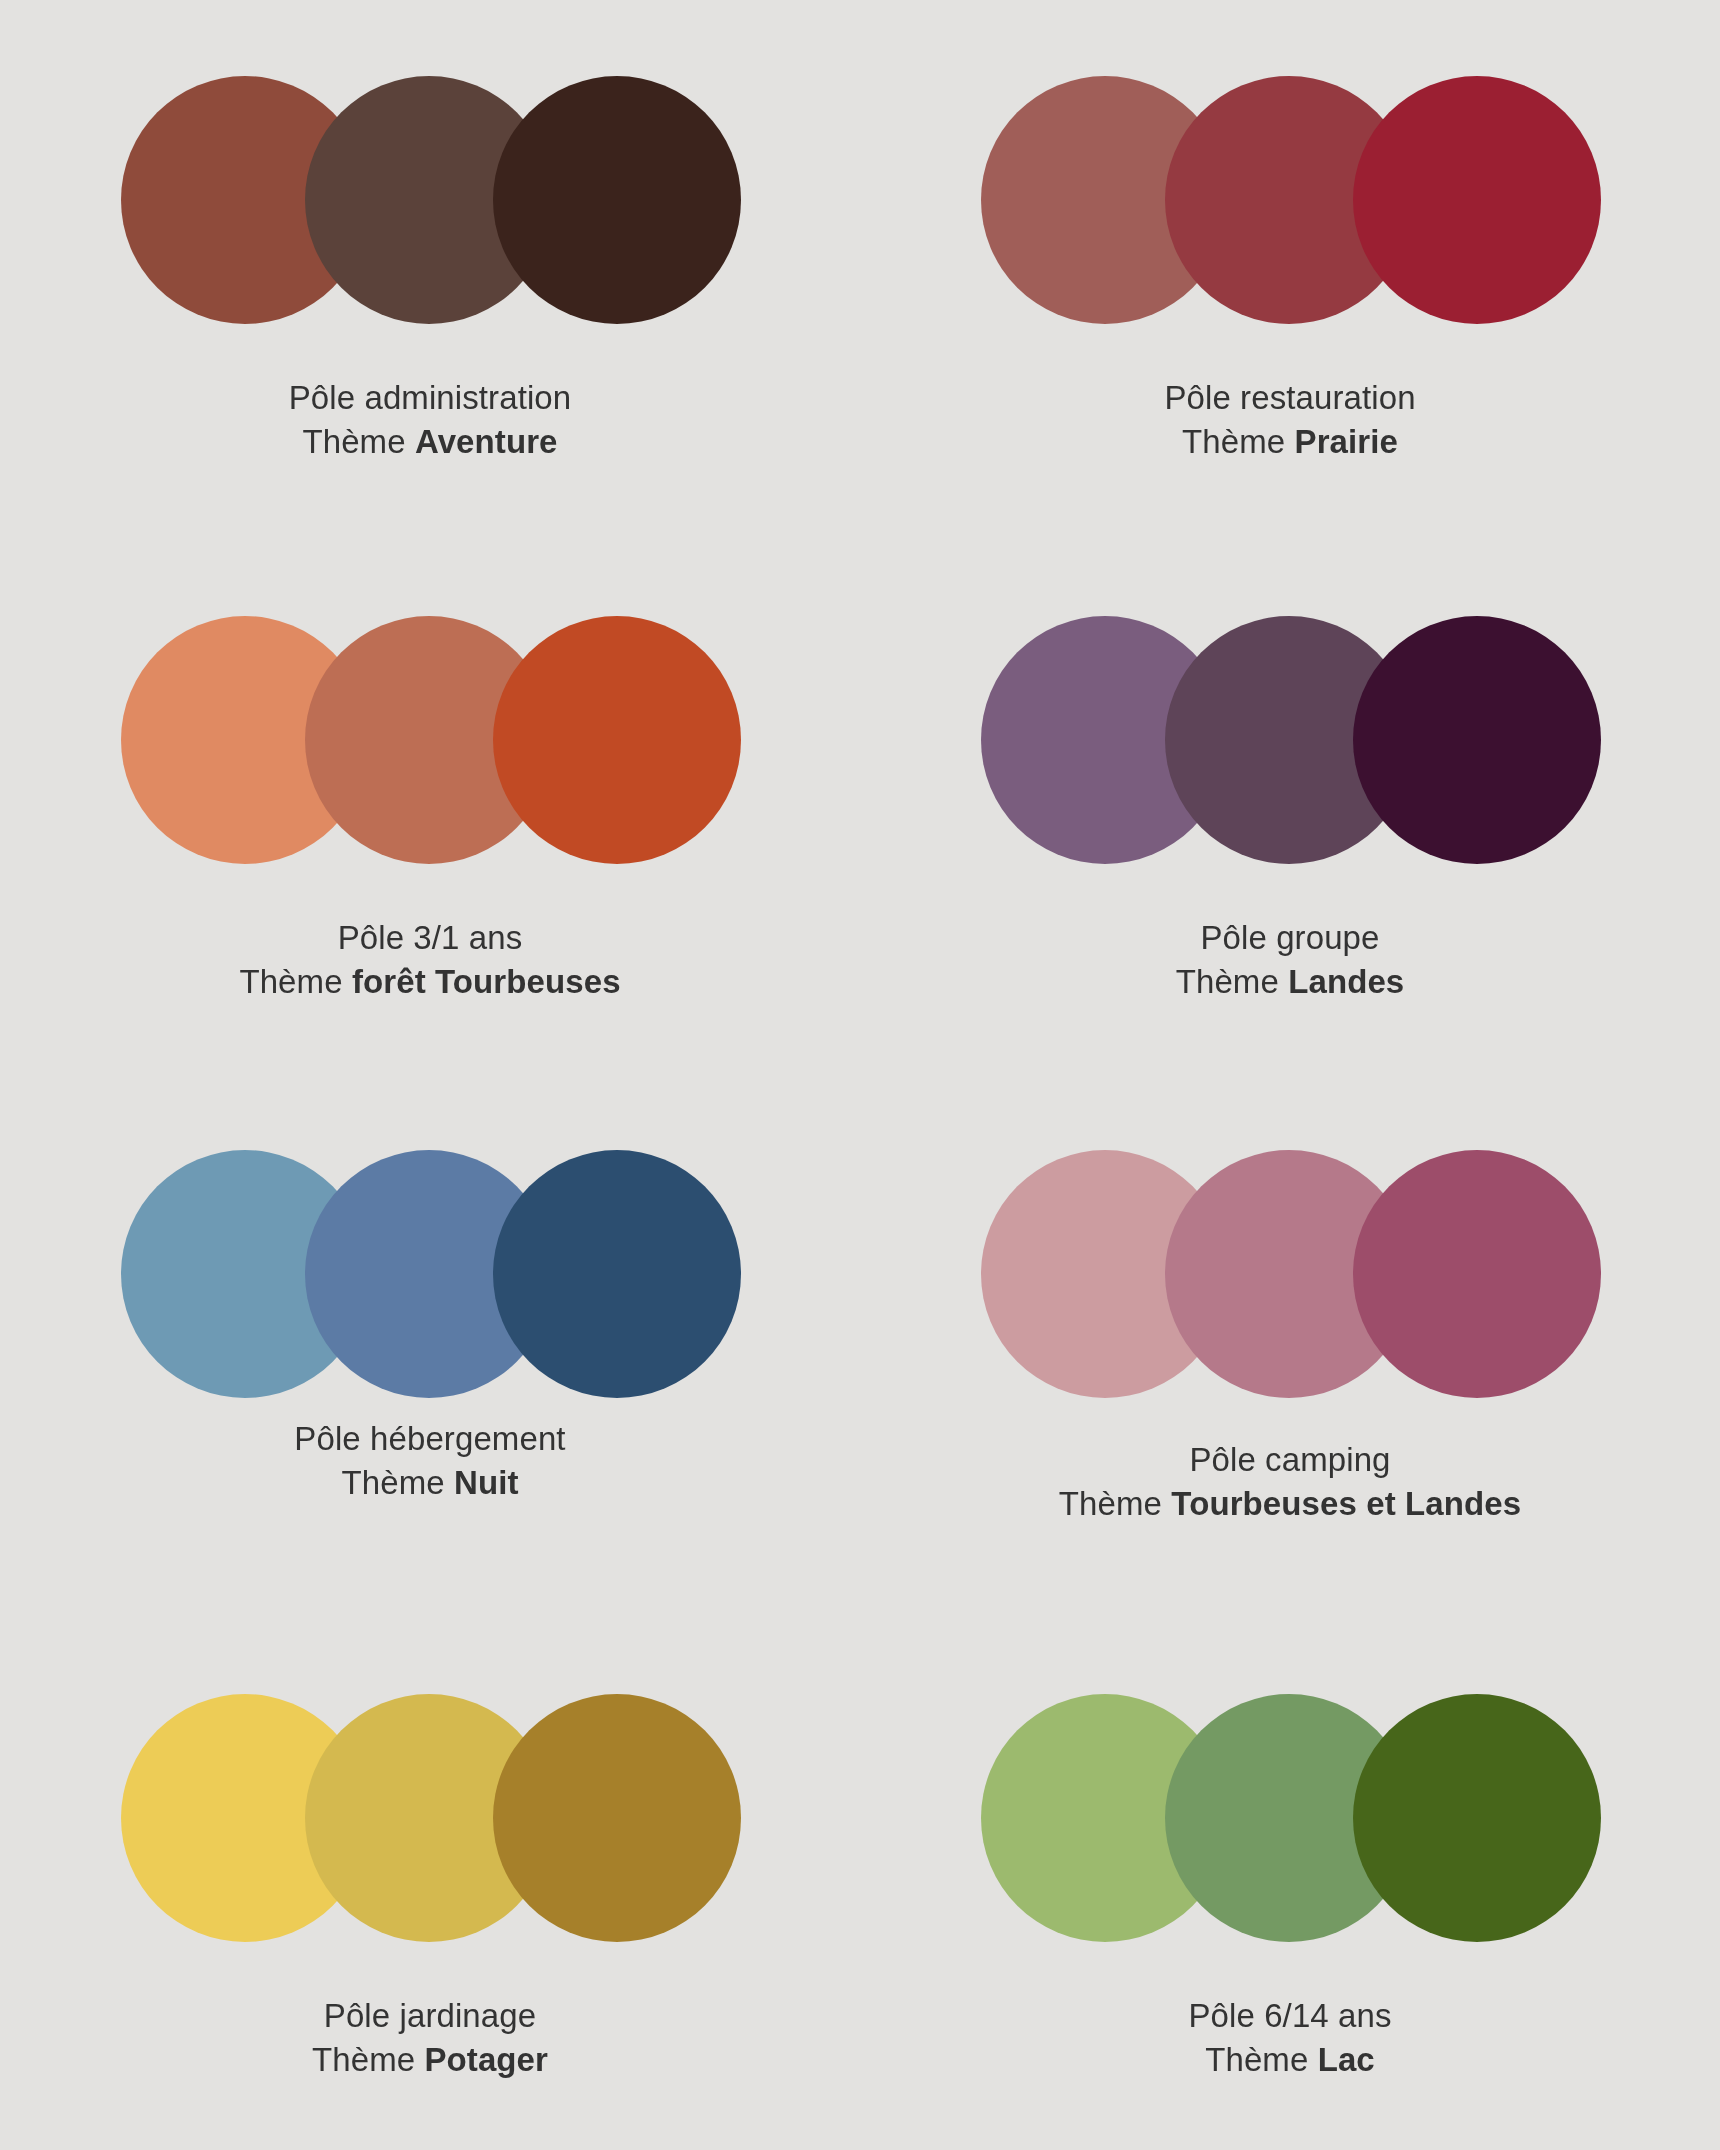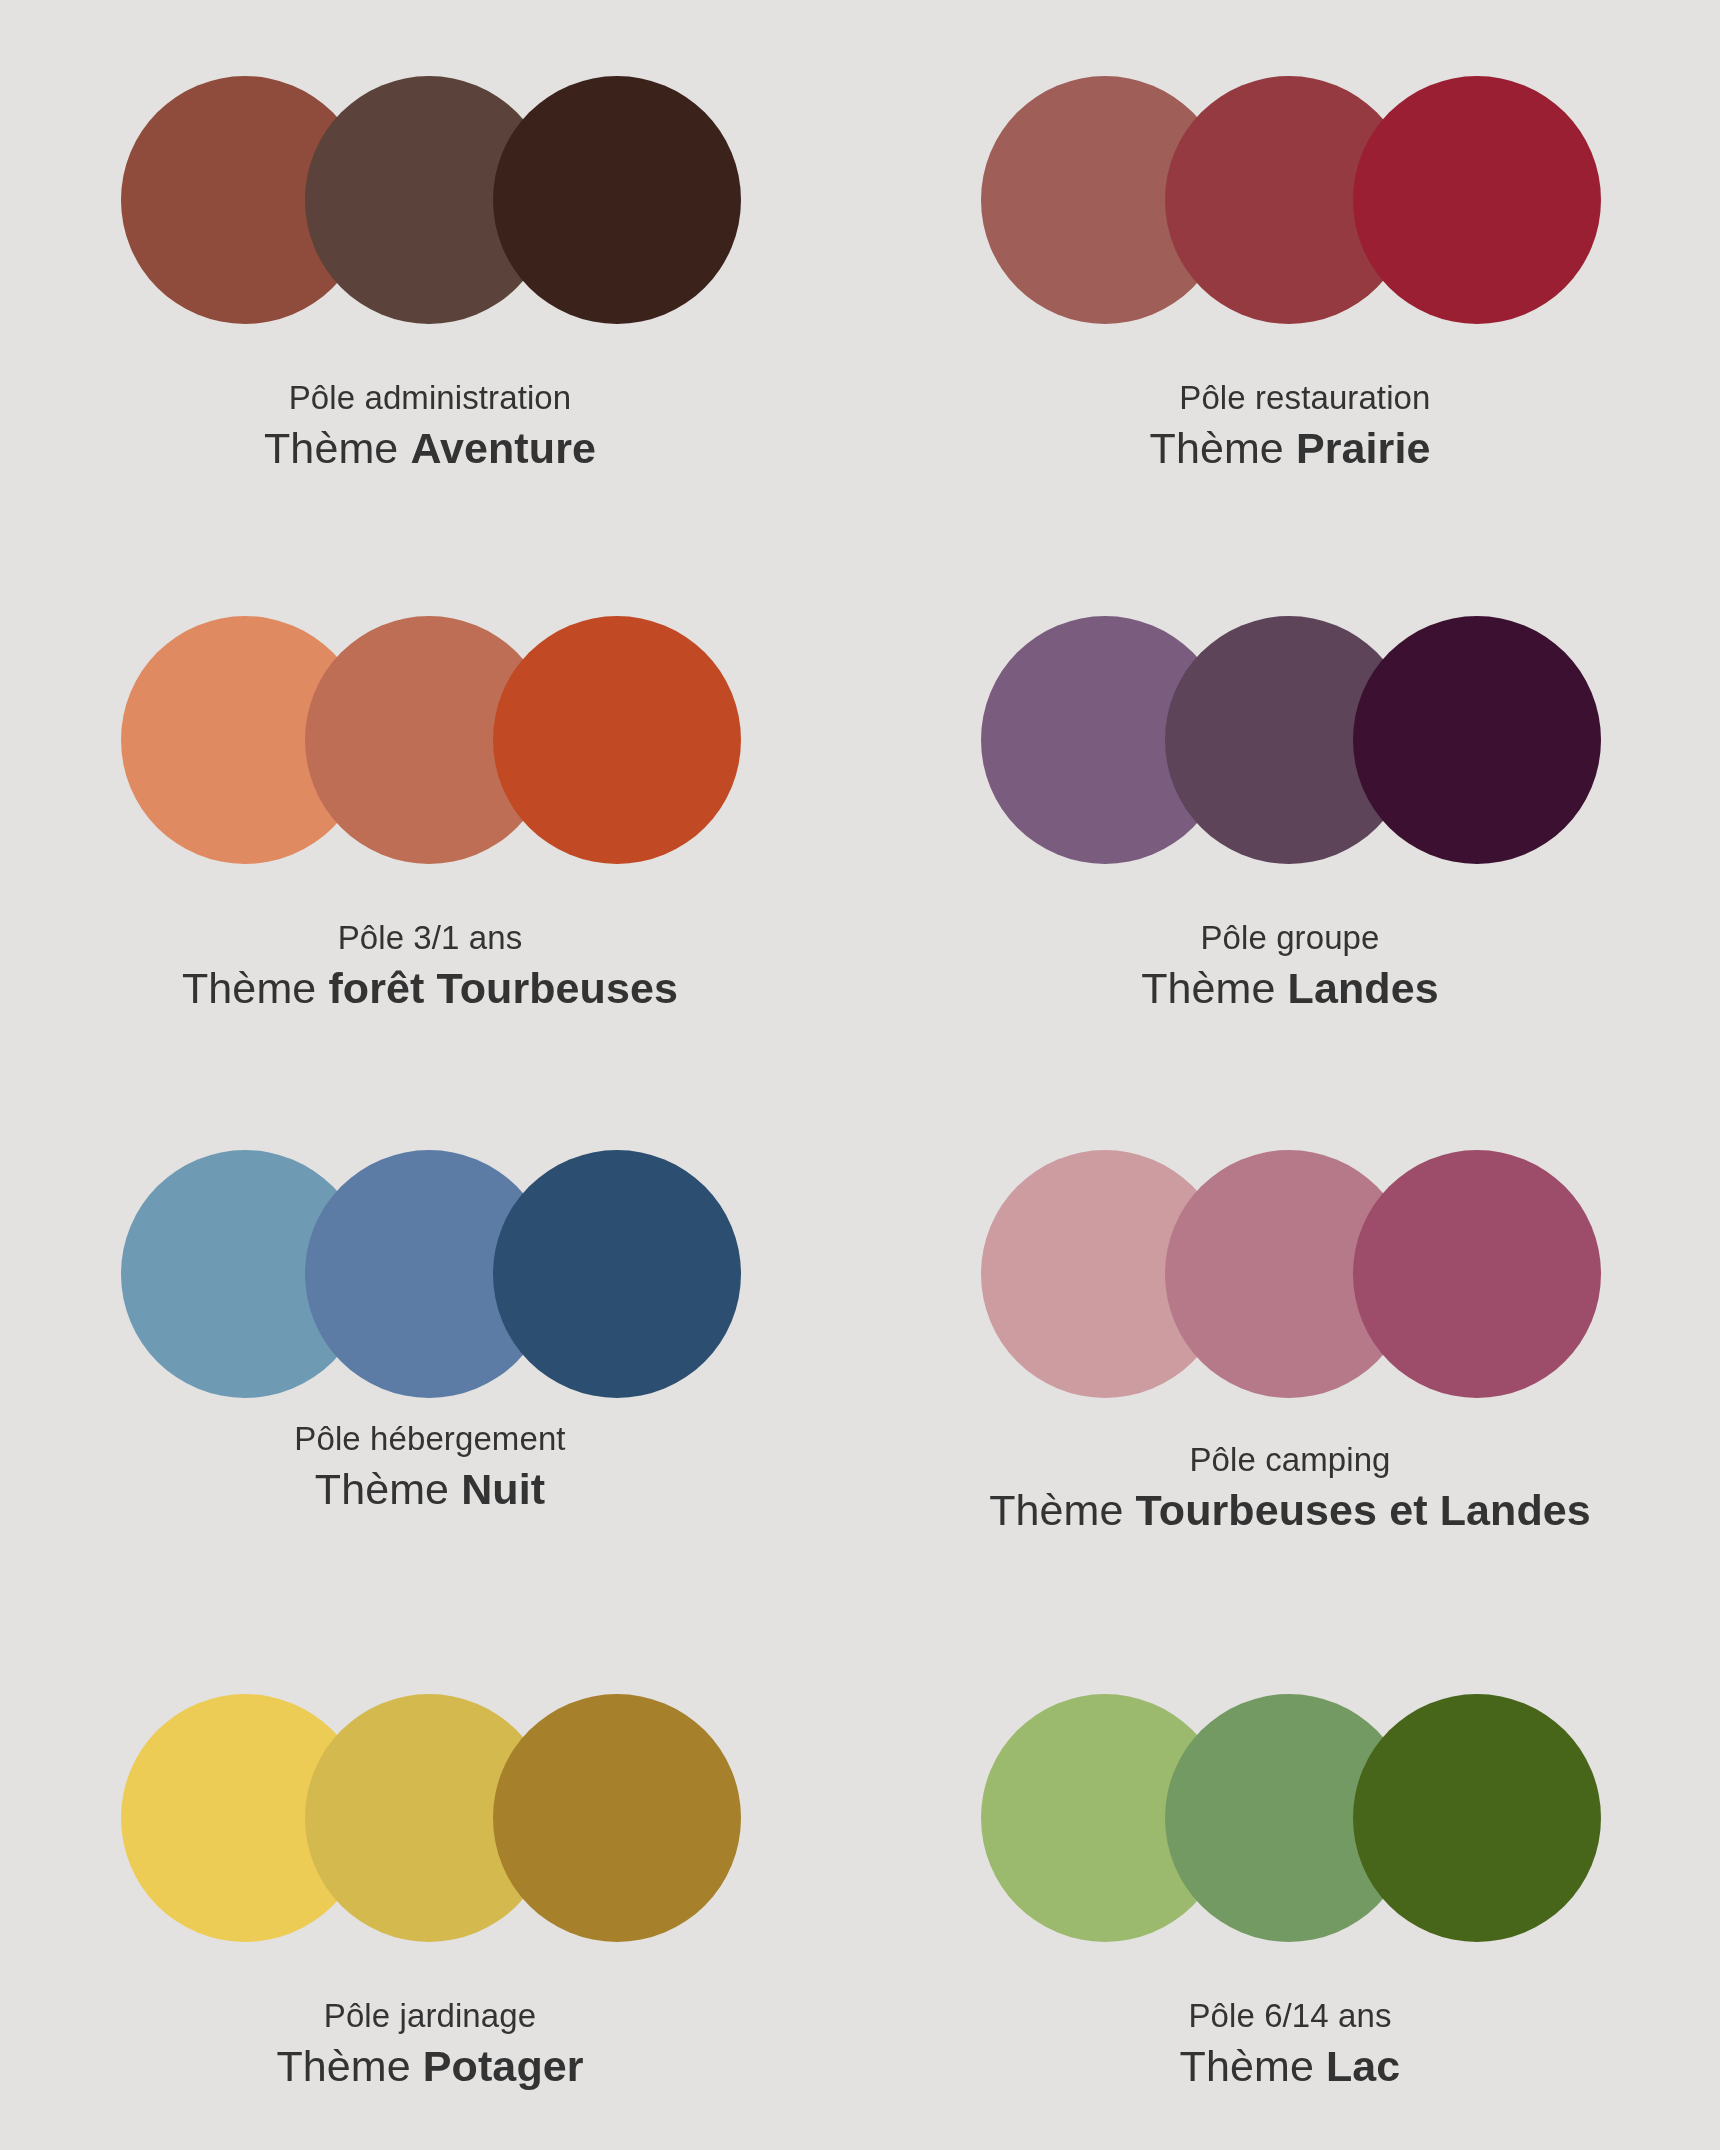--- a/index.html
+++ b/index.html
@@ -68,21 +68,21 @@
   }
 
   .label-pole {
     font-size: 33px;
     font-weight: 400;
     letter-spacing: 0.1px;
     white-space: nowrap;
   }
 
   .label-theme {
-    font-size: 43px;
+    font-size: 33px;
     font-weight: 400;
     letter-spacing: 0.1px;
     white-space: nowrap;
   }
 
   .label-theme .theme-name {
     font-weight: 700;
   }
 
   
@@ -115,21 +115,21 @@
         <div class="label-theme"><span>Thème </span><span class="theme-name">Aventure</span></div>
       </div>
     </div>
 
     <div class="palette-cell">
       <div class="swatch-row">
         <div class="swatch s0" style="background-color: rgb(160, 94, 88);"></div>
         <div class="swatch s1" style="background-color: rgb(149, 58, 65);"></div>
         <div class="swatch s2" style="background-color: rgb(155, 31, 50);"></div>
       </div>
-      <div class="labels" style="color: rgb(51, 51, 51); text-align: right;">
+      <div class="labels" style="color: rgb(51, 51, 51);">
         <div class="label-pole">Pôle restauration</div>
         <div class="label-theme"><span>Thème </span><span class="theme-name">Prairie</span></div>
       </div>
     </div>
 
     <div class="palette-cell">
       <div class="swatch-row">
         <div class="swatch s0" style="background-color: rgb(224, 138, 98);"></div>
         <div class="swatch s1" style="background-color: rgb(189, 110, 84);"></div>
         <div class="swatch s2" style="background-color: rgb(193, 74, 36);"></div>

